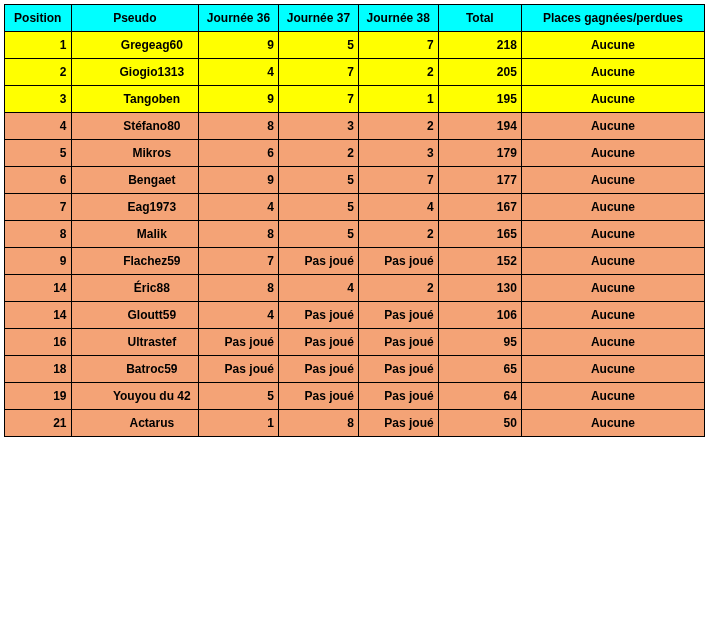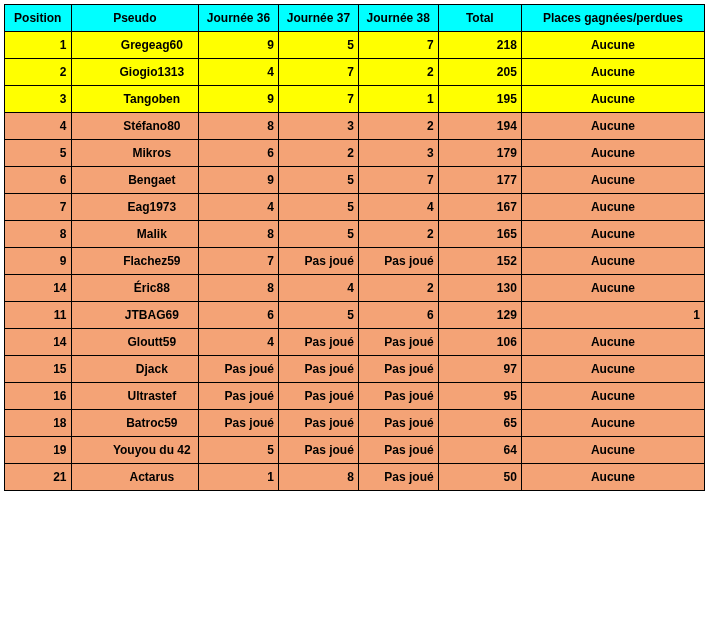--- a/index.html
+++ b/index.html
@@ -139,44 +139,26 @@
       <tr class="rest">
         <td class="pos">14</td>
         <td class="pseudo">Éric88</td>
         <td class="j">8</td>
         <td class="j">4</td>
         <td class="j">2</td>
         <td class="total">130</td>
         <td class="places">Aucune</td>
       </tr>
       <tr class="rest">
-        <td class="pos">11</td>
-        <td class="pseudo">JTBAG69</td>
-        <td class="j">6</td>
-        <td class="j">5</td>
-        <td class="j">6</td>
-        <td class="total">129</td>
-        <td class="places num">1</td>
-      </tr>
-      <tr class="rest">
         <td class="pos">14</td>
         <td class="pseudo">Gloutt59</td>
         <td class="j">4</td>
         <td class="j">Pas joué</td>
         <td class="j">Pas joué</td>
         <td class="total">106</td>
-        <td class="places">Aucune</td>
-      </tr>
-      <tr class="rest">
-        <td class="pos">15</td>
-        <td class="pseudo">Djack</td>
-        <td class="j">Pas joué</td>
-        <td class="j">Pas joué</td>
-        <td class="j">Pas joué</td>
-        <td class="total">97</td>
         <td class="places">Aucune</td>
       </tr>
       <tr class="rest">
         <td class="pos">16</td>
         <td class="pseudo">Ultrastef</td>
         <td class="j">Pas joué</td>
         <td class="j">Pas joué</td>
         <td class="j">Pas joué</td>
         <td class="total">95</td>
         <td class="places">Aucune</td>

